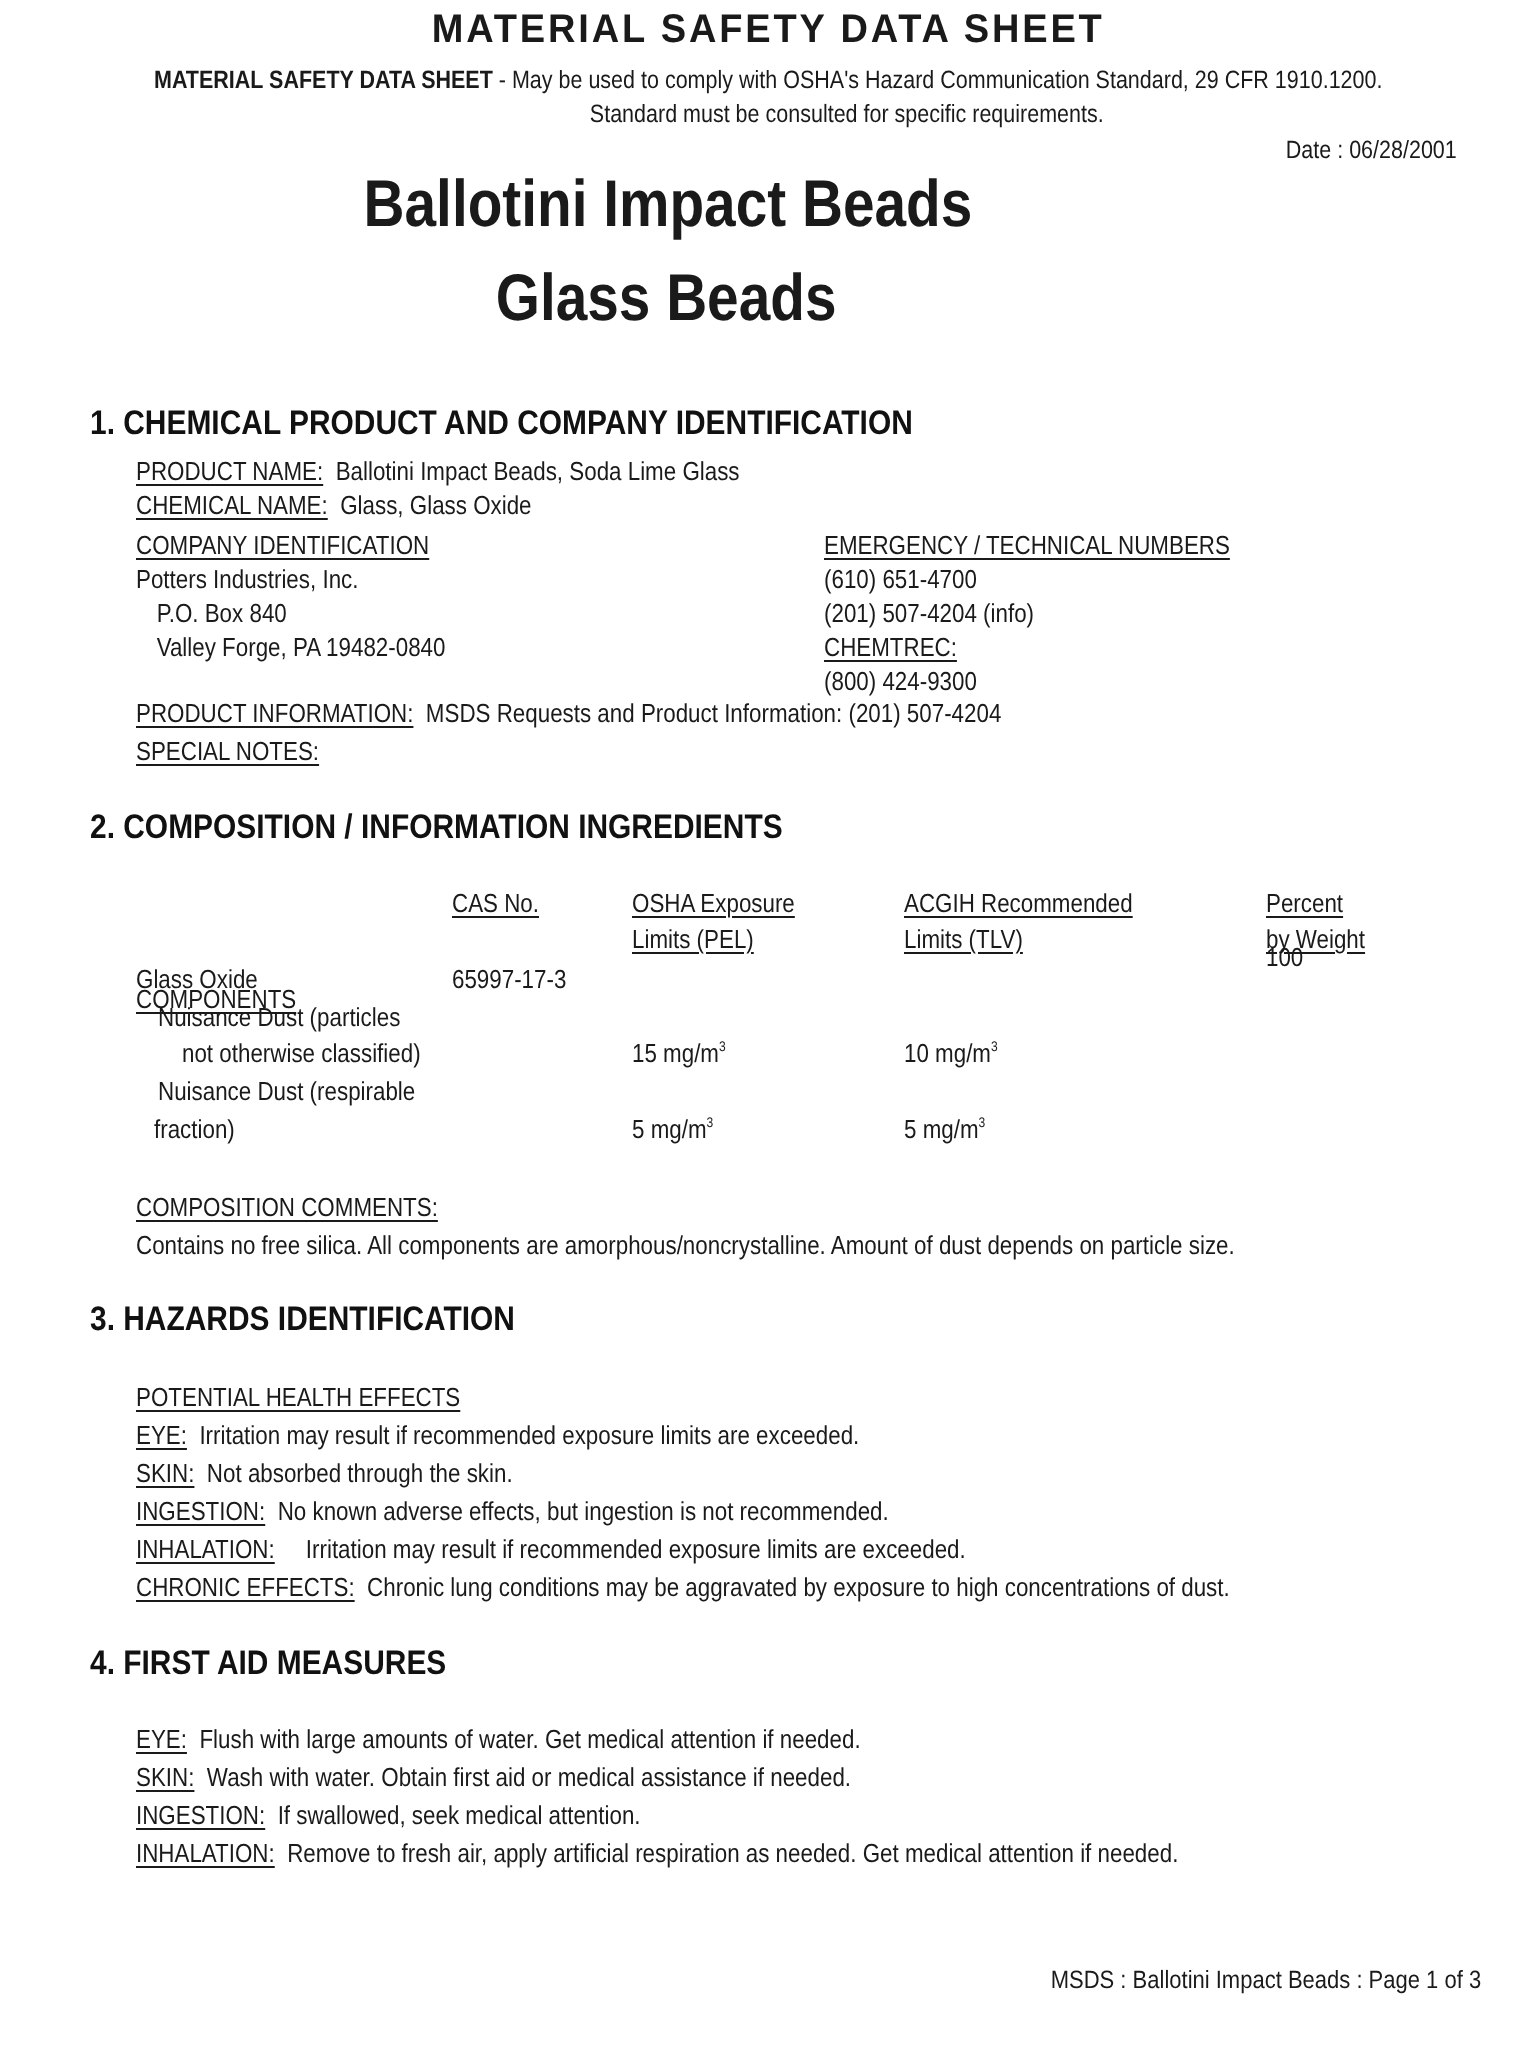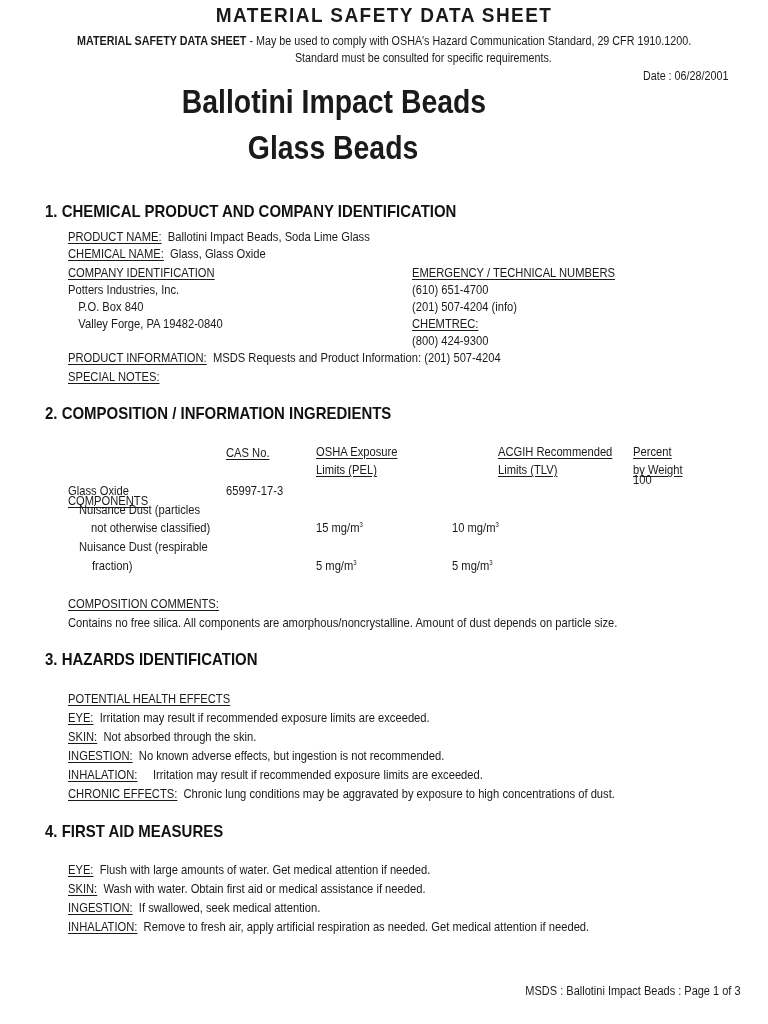--- a/index.html
+++ b/index.html
@@ -93,21 +93,21 @@
 </div>
 <div class="abs" style="left:226px;top:443px;">
   <span class="body u">CAS No.</span>
 </div>
 <div class="abs" style="left:316px;top:443px;line-height:18px;">
   <span class="body">
     <span class="u">OSHA Exposure</span><br>
     <span class="u">Limits (PEL)</span>
   </span>
 </div>
-<div class="abs" style="left:452px;top:443px;line-height:18px;margin-left:46px;">
+<div class="abs" style="left:452px;top:443px;line-height:18px;">
   <span class="body">
     <span class="u">ACGIH  Recommended</span><br>
     <span class="u">Limits (TLV)</span>
   </span>
 </div>
 <div class="abs" style="left:633px;top:443px;line-height:18px;">
   <span class="body">
     <span class="u">Percent</span><br>
     <span class="u">by Weight</span>
   </span>
@@ -132,21 +132,21 @@
 <div class="abs" style="left:316px;top:518px;">
   <span class="body"><span>15 mg/m</span><sup>3</sup></span>
 </div>
 <div class="abs" style="left:452px;top:518px;">
   <span class="body"><span>10 mg/m</span><sup>3</sup></span>
 </div>
 
 <div class="abs" style="left:79px;top:537px;">
   <span class="body">Nuisance Dust (respirable</span>
 </div>
-<div class="abs" style="left:92px;top:556px;">
+<div class="abs" style="left:77px;top:556px;">
   <span class="body">fraction)</span>
 </div>
 <div class="abs" style="left:316px;top:556px;">
   <span class="body"><span>5 mg/m</span><sup>3</sup></span>
 </div>
 <div class="abs" style="left:452px;top:556px;">
   <span class="body"><span>5 mg/m</span><sup>3</sup></span>
 </div>
 
 <div class="abs" style="left:68px;top:594px;line-height:19px;">

